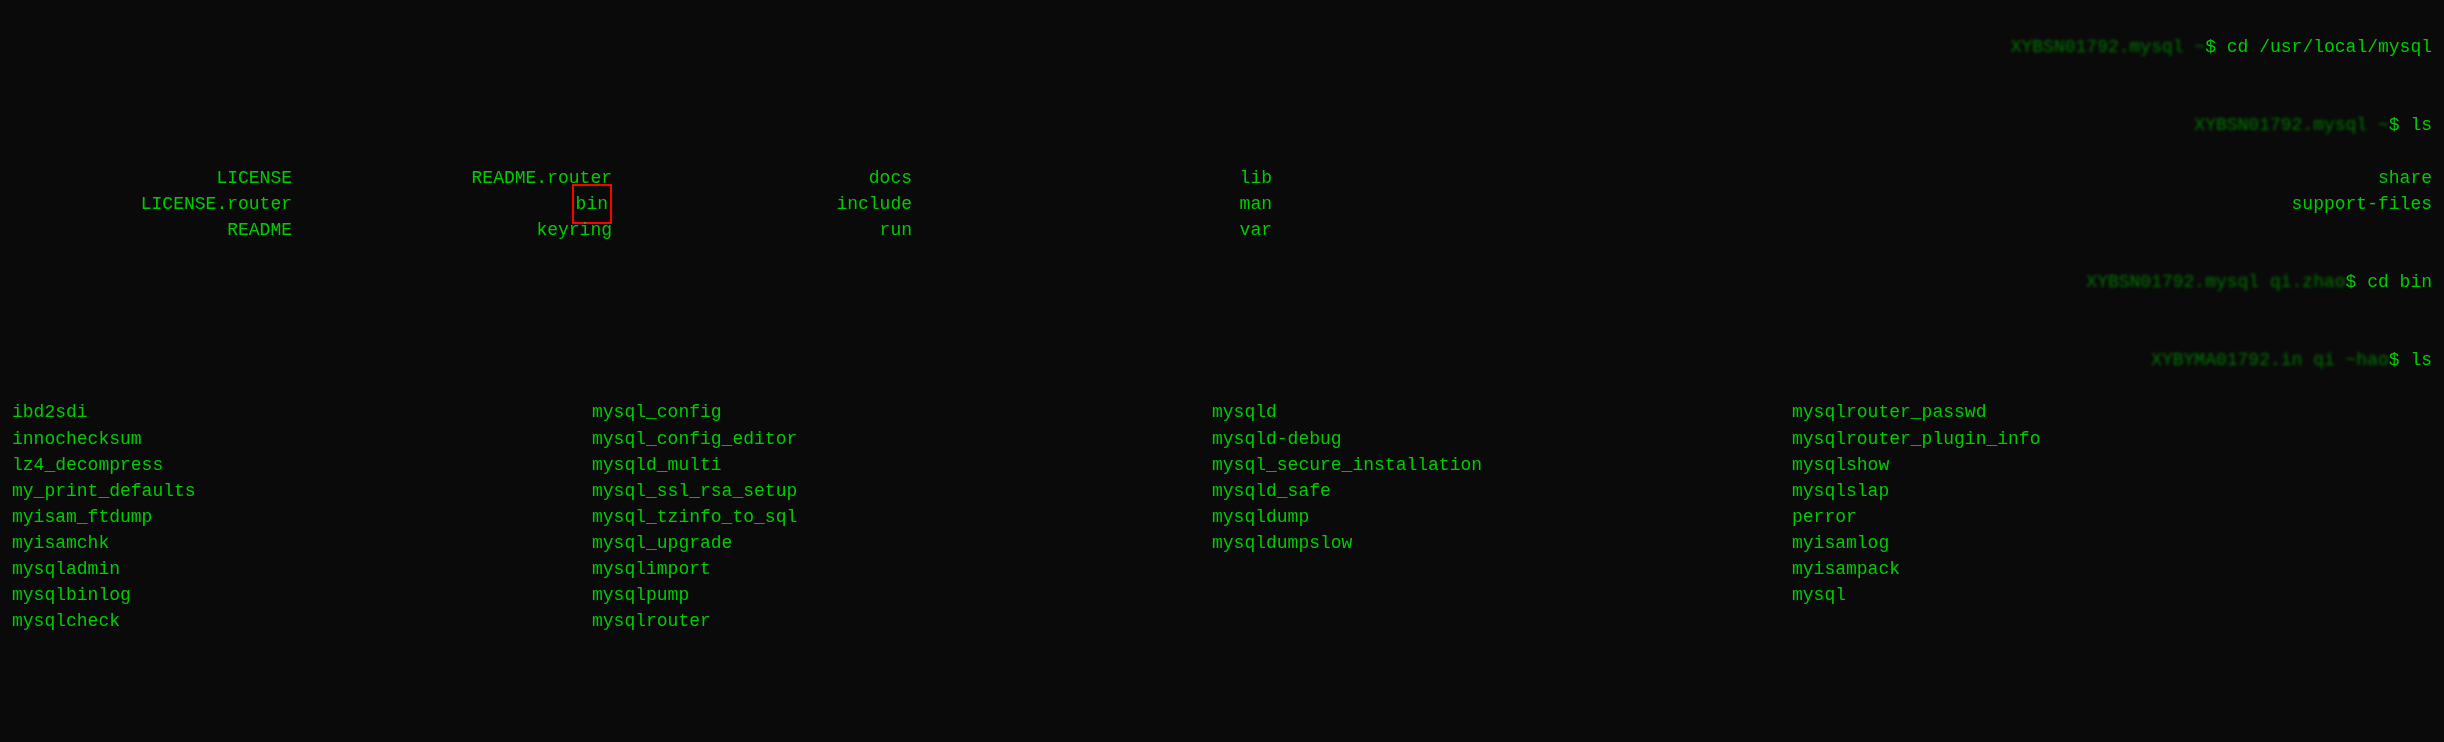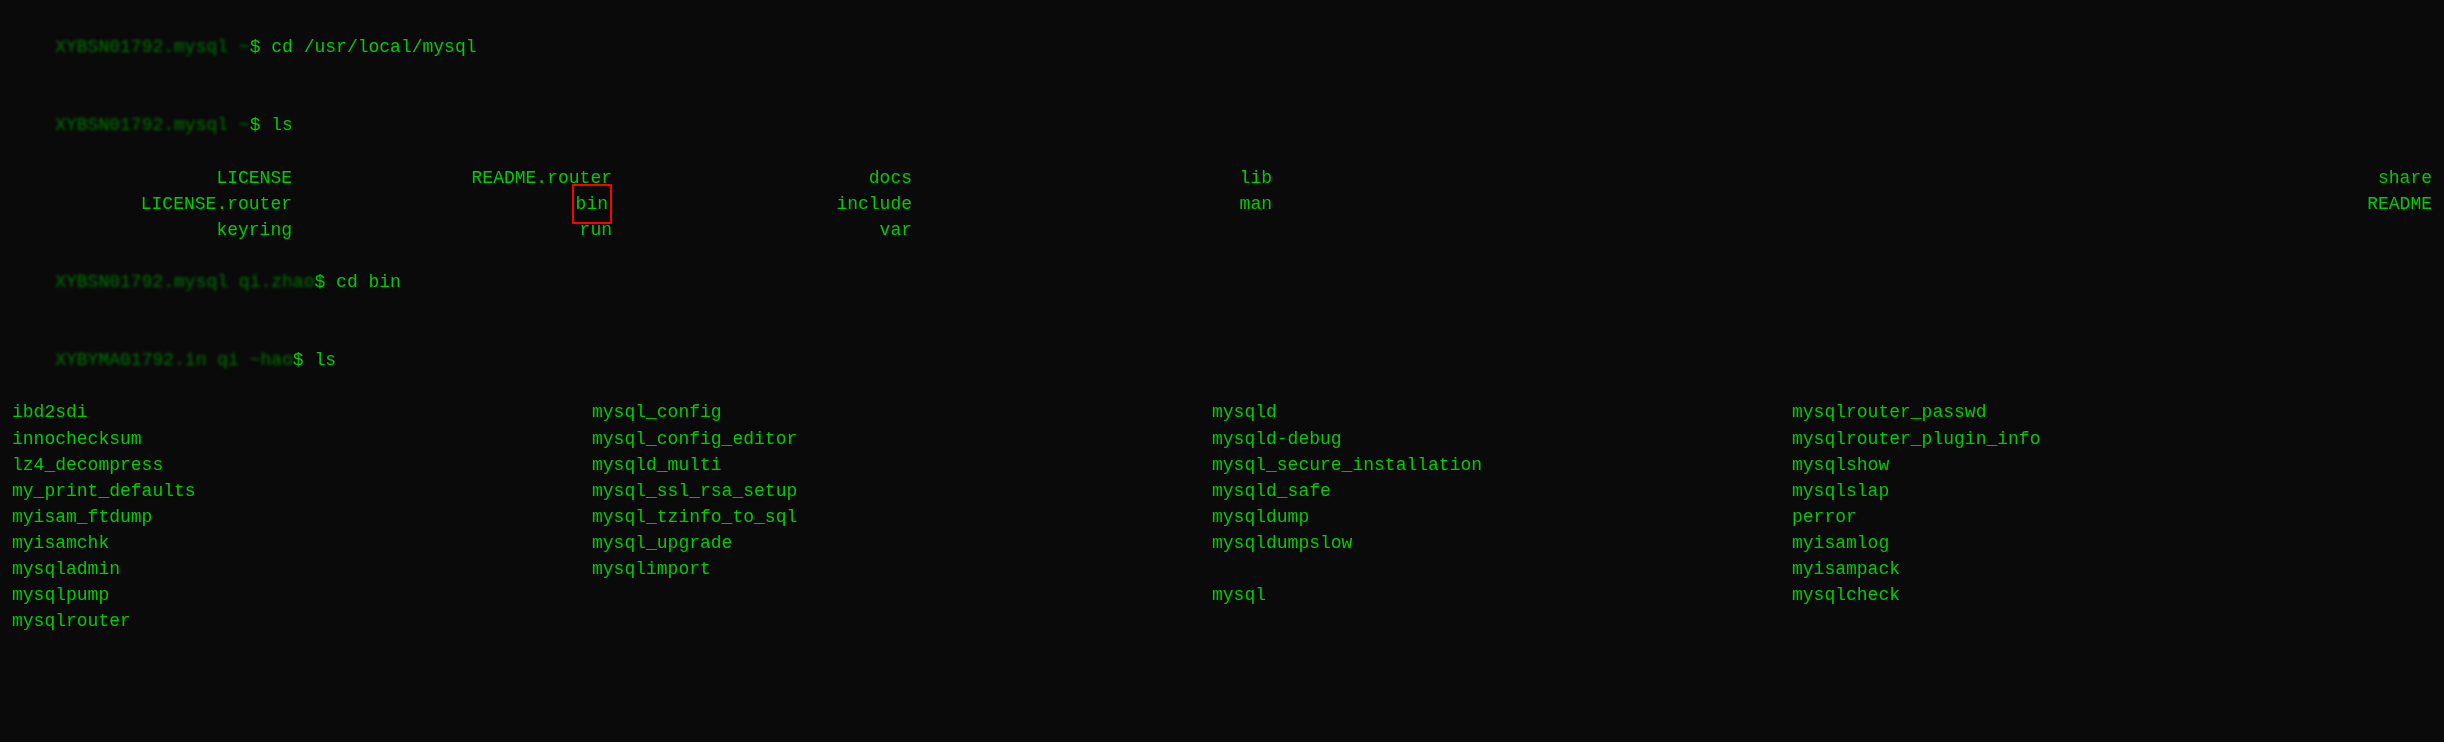--- a/index.html
+++ b/index.html
@@ -21,20 +21,21 @@
 
     .terminal {
       width: 100%;
       min-height: 742px;
     }
 
     .line {
       white-space: pre;
       line-height: 1.45;
       display: block;
+      text-align: right;
     }
 
     .prompt {
       color: #00cc00;
     }
 
     .cmd {
       color: #00cc00;
     }
 
@@ -86,20 +87,21 @@
     <span class="cell">LICENSE</span>
     <span class="cell">README.router</span>
     <span class="cell">docs</span>
     <span class="cell">lib</span>
     <span class="cell">share</span>
 
     <span class="cell">LICENSE.router</span>
     <span class="cell"><span class="highlighted">bin</span></span>
     <span class="cell">include</span>
     <span class="cell">man</span>
+    <span class="cell">support-files</span>
 
     <span class="cell">README</span>
     <span class="cell">keyring</span>
     <span class="cell">run</span>
     <span class="cell">var</span>
   </div>
 
   <div class="line">
     <span class="blurred">XYBSN01792.mysql qi.zhao</span><span class="prompt">$ </span><span class="cmd">cd bin</span>
   </div>
@@ -138,20 +140,21 @@
     <span class="cell">myisamchk</span>
     <span class="cell">mysql_upgrade</span>
     <span class="cell">mysqldumpslow</span>
 
     <span class="cell">myisamlog</span>
     <span class="cell">mysqladmin</span>
     <span class="cell">mysqlimport</span>
     <span class="cell"></span>
 
     <span class="cell">myisampack</span>
+    <span class="cell">mysqlbinlog</span>
     <span class="cell">mysqlpump</span>
     <span class="cell"></span>
 
     <span class="cell">mysql</span>
     <span class="cell">mysqlcheck</span>
     <span class="cell">mysqlrouter</span>
     <span class="cell"></span>
   </div>
 
 </div>

